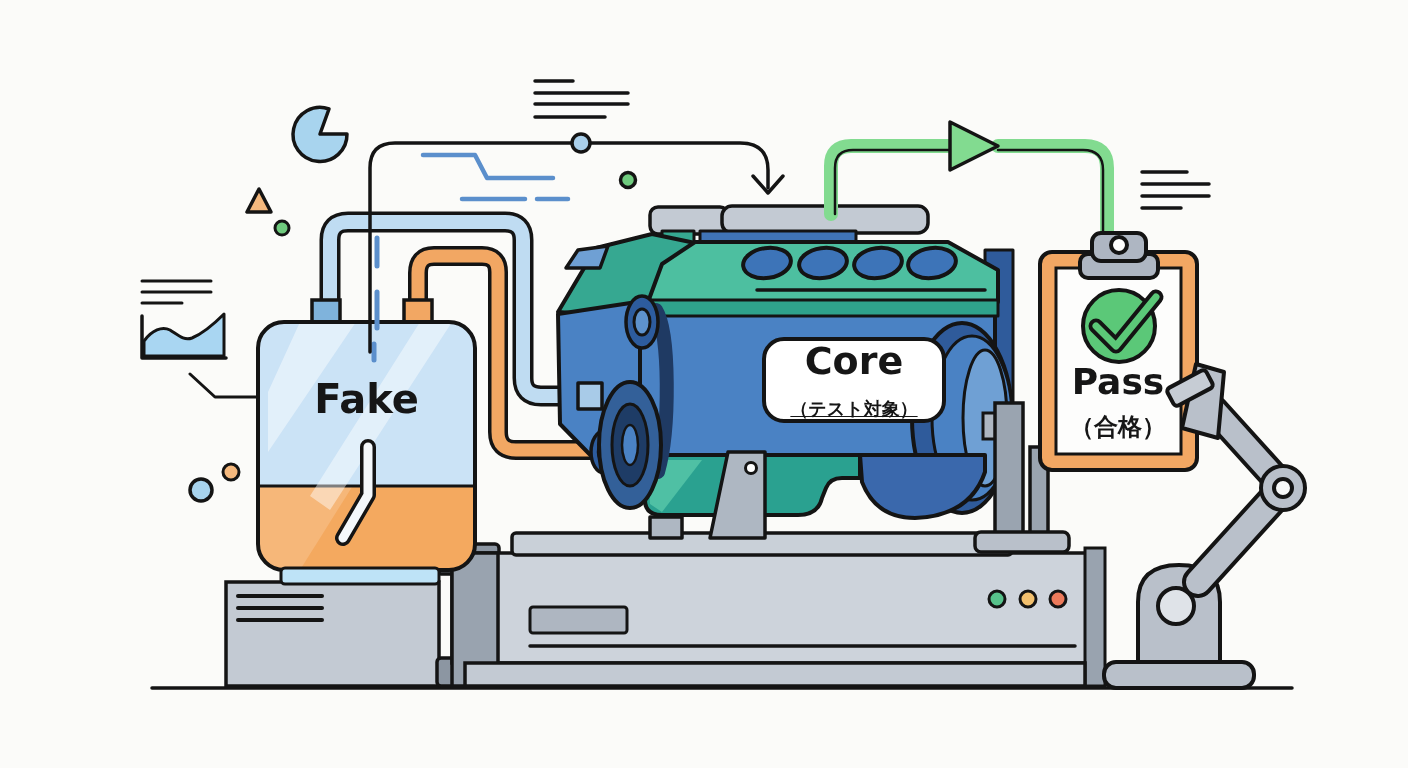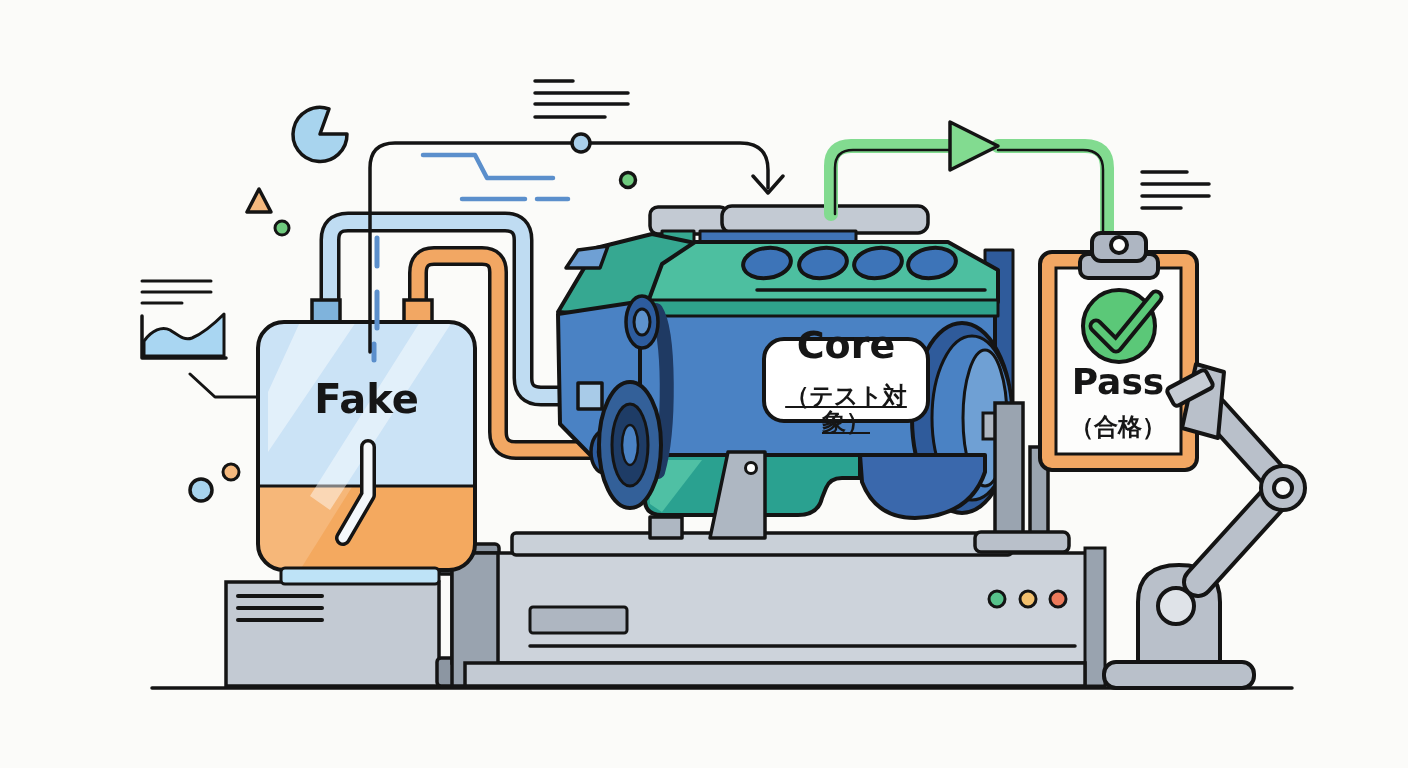--- a/index.html
+++ b/index.html
@@ -10,26 +10,26 @@
     color:#161616;
   }
   #scene{position:absolute;left:0;top:0;z-index:1;}
   .label{position:absolute;z-index:3;text-align:center;line-height:1.1;color:#161616;}
   .label .t{font-weight:bold;letter-spacing:0;}
   .label .s{font-weight:bold;}
   #fake-label{left:258px;top:358px;width:217px;margin-top:19px;}
   #fake-label .t{font-size:40px;}
   #fake-label .s{font-size:23px;margin-top:4px;}
   #core-label{
-    left:762px;top:337px;width:168px;height:86px;background:#ffffff;
+    left:762px;top:337px;width:184px;height:86px;background:#ffffff;
     border:4px solid #141414;border-radius:22px;display:flex;flex-direction:column;
     align-items:center;justify-content:center;box-sizing:border-box;
   }
   #core-label .t{font-size:38px;}
-  #core-label .s{font-size:24px;margin-top:16px;text-decoration:underline;}
+  #core-label .s{font-size:18px;margin-top:16px;text-decoration:underline;}
   #pass-label{left:1050px;top:362px;width:136px;}
   #pass-label .t{font-size:36px;}
   #pass-label .s{font-size:24px;margin-top:12px;}
 </style>
 </head>
 <body>
 
 <svg id="scene" width="1408" height="768" viewBox="0 0 1408 768">
 
   <line x1="152" y1="688" x2="1292" y2="688" stroke="#141414" stroke-width="3.5" stroke-linecap="round"></line>

